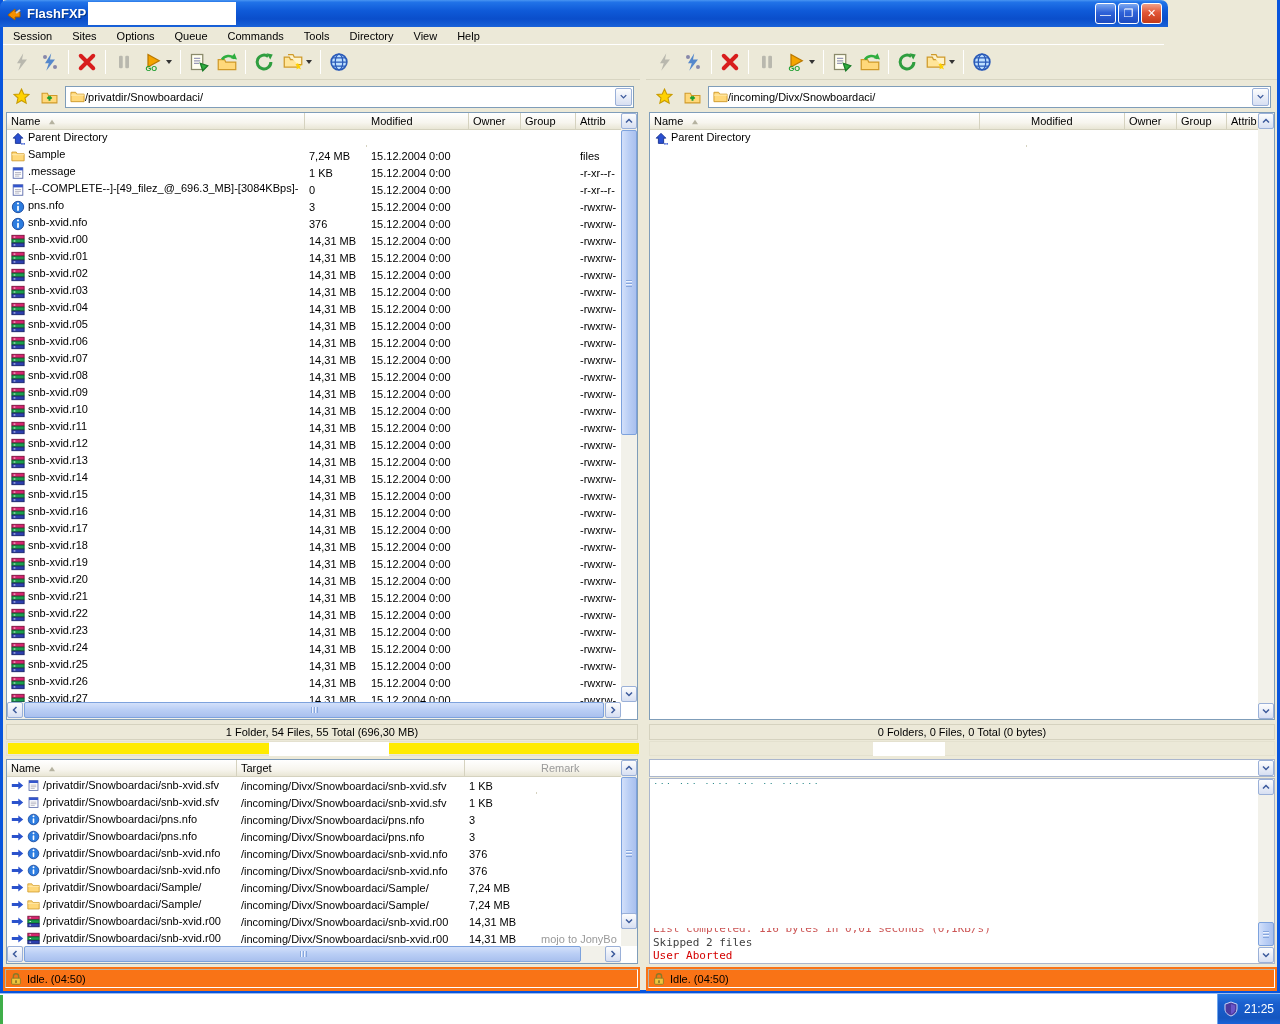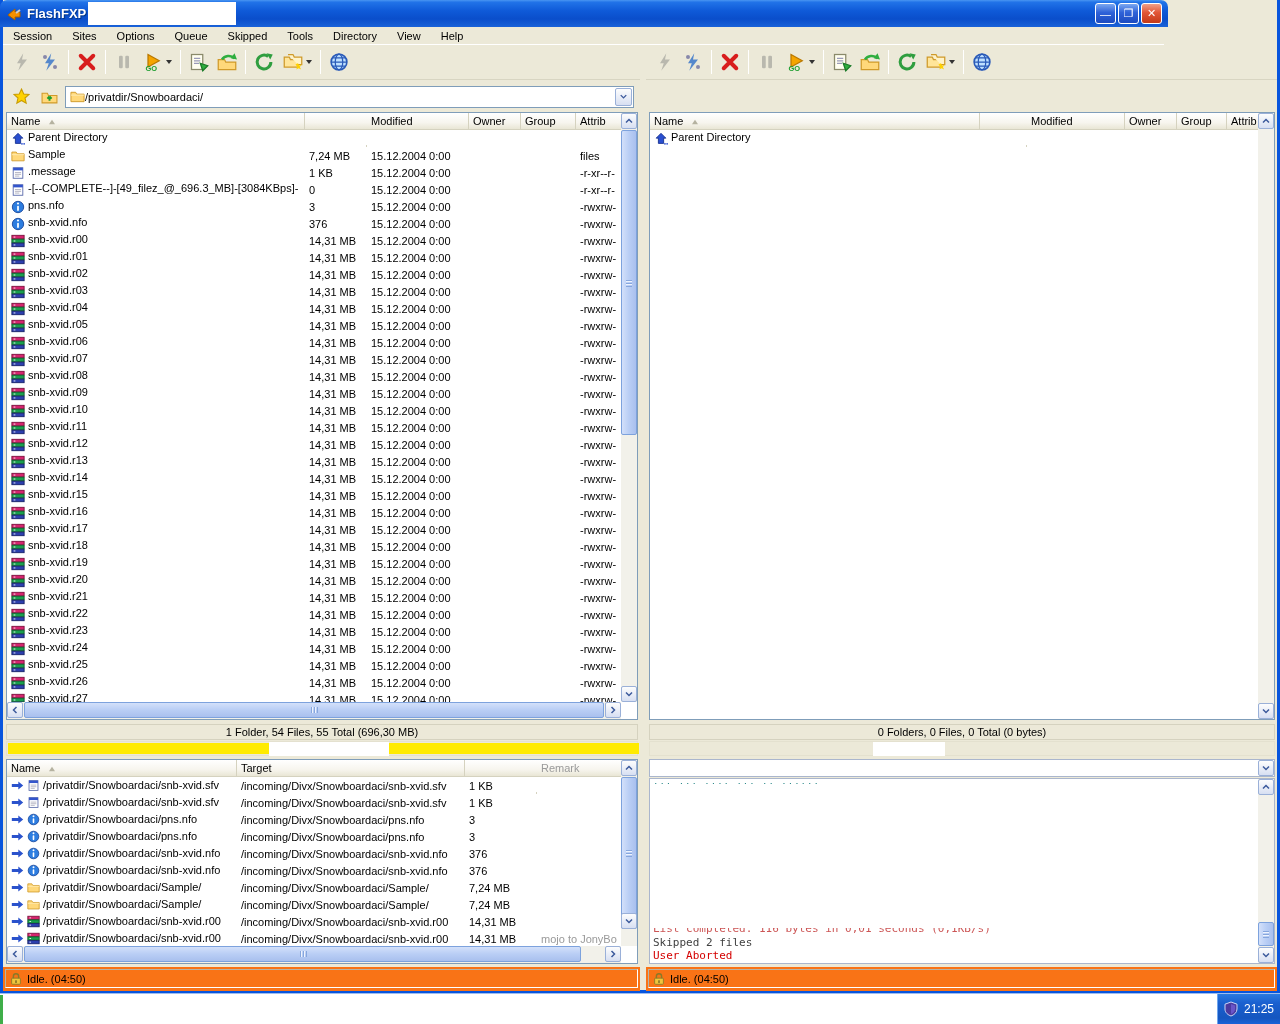--- a/index.html
+++ b/index.html
@@ -231,21 +231,21 @@
       <div class="wbtn close">✕</div>
     </div>
   </div>
   <div class="censor" style="left:85px;top:2px;width:148px;height:23px;"></div>
 
   <div class="menubar" id="menubar">
       <span class="mi">Session</span>
       <span class="mi">Sites</span>
       <span class="mi">Options</span>
       <span class="mi">Queue</span>
-      <span class="mi">Skipped</span>
+      <span class="mi">Commands</span>
       <span class="mi">Tools</span>
       <span class="mi">Directory</span>
       <span class="mi">View</span>
       <span class="mi">Help</span>
     </div>
 
   <div class="panel left">
     <div class="toolbar">
         <div class="tbtn">
           <svg class="ic" width="20" height="20" style="fill: rgb(168, 168, 160); opacity: 0.75;">
@@ -919,20 +919,43 @@
           </svg>
           <span class="darr"></span>
         </div>
         <div class="tsep"></div>
         <div class="tbtn">
           <svg class="ic" width="20" height="20">
             <use href="#i-globe"></use>
           </svg>
         </div>
       </div>
+    <div class="pathbar">
+      <div class="pbtn">
+          <svg class="ic" width="17" height="17">
+            <use href="#i-star"></use>
+          </svg>
+        </div>
+      <div class="pbtn">
+          <svg class="ic" width="17" height="17">
+            <use href="#i-foldup"></use>
+          </svg>
+        </div>
+      <div class="combo">
+        <svg class="ic" width="15" height="15">
+            <use href="#i-folder"></use>
+          </svg>
+        <span class="ptxt">/incoming/Divx/Snowboardaci/</span>
+        <div class="cbtn">
+            <svg class="ic" width="11" height="11">
+              <use href="#i-chev"></use>
+            </svg>
+          </div>
+      </div>
+    </div>
     <div class="list">
       <div class="lhead" id="lhead-right">
           <div class="hc w-name"><span>Name</span><svg class="ic" width="12" height="12" style="margin-left: 6px;">
               <use href="#i-sort"></use>
             </svg></div>
           <div class="hc w-size r"><span>Size</span></div>
           <div class="hc w-mod"><span>Modified</span></div>
           <div class="hc w-own"><span>Owner</span></div>
           <div class="hc w-grp"><span>Group</span></div>
           <div class="hc w-att"><span>Attrib</span></div>

